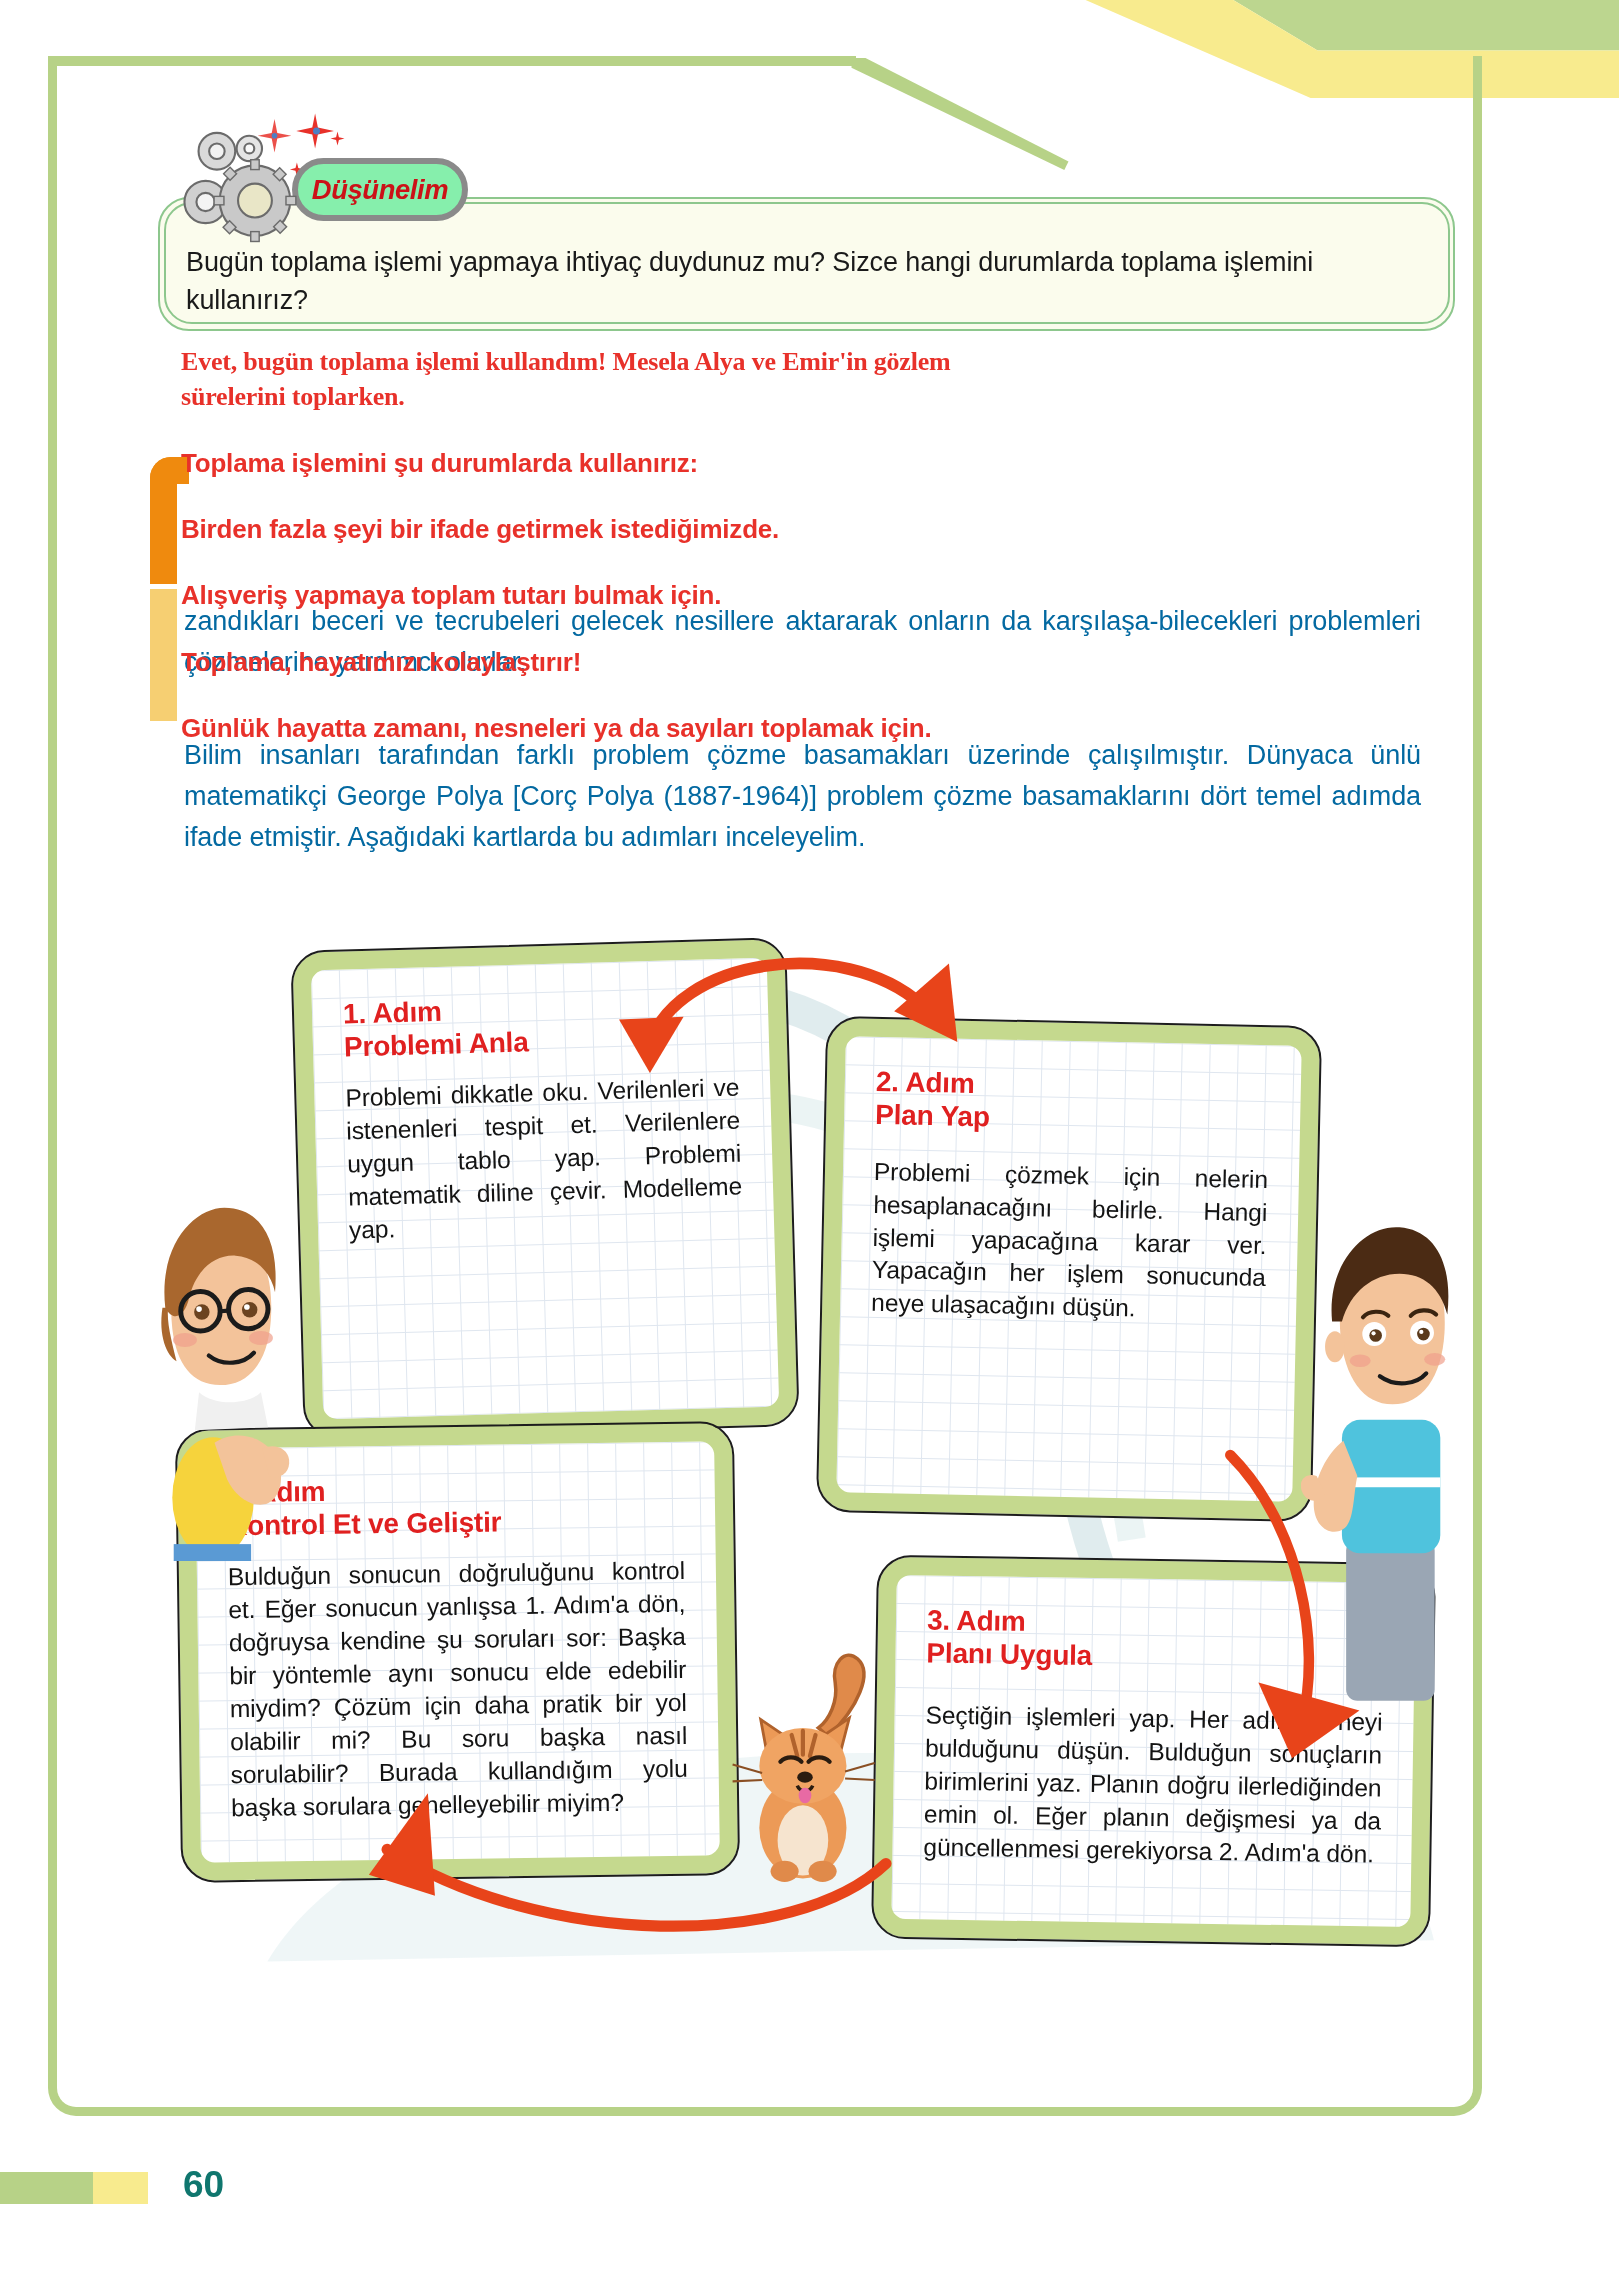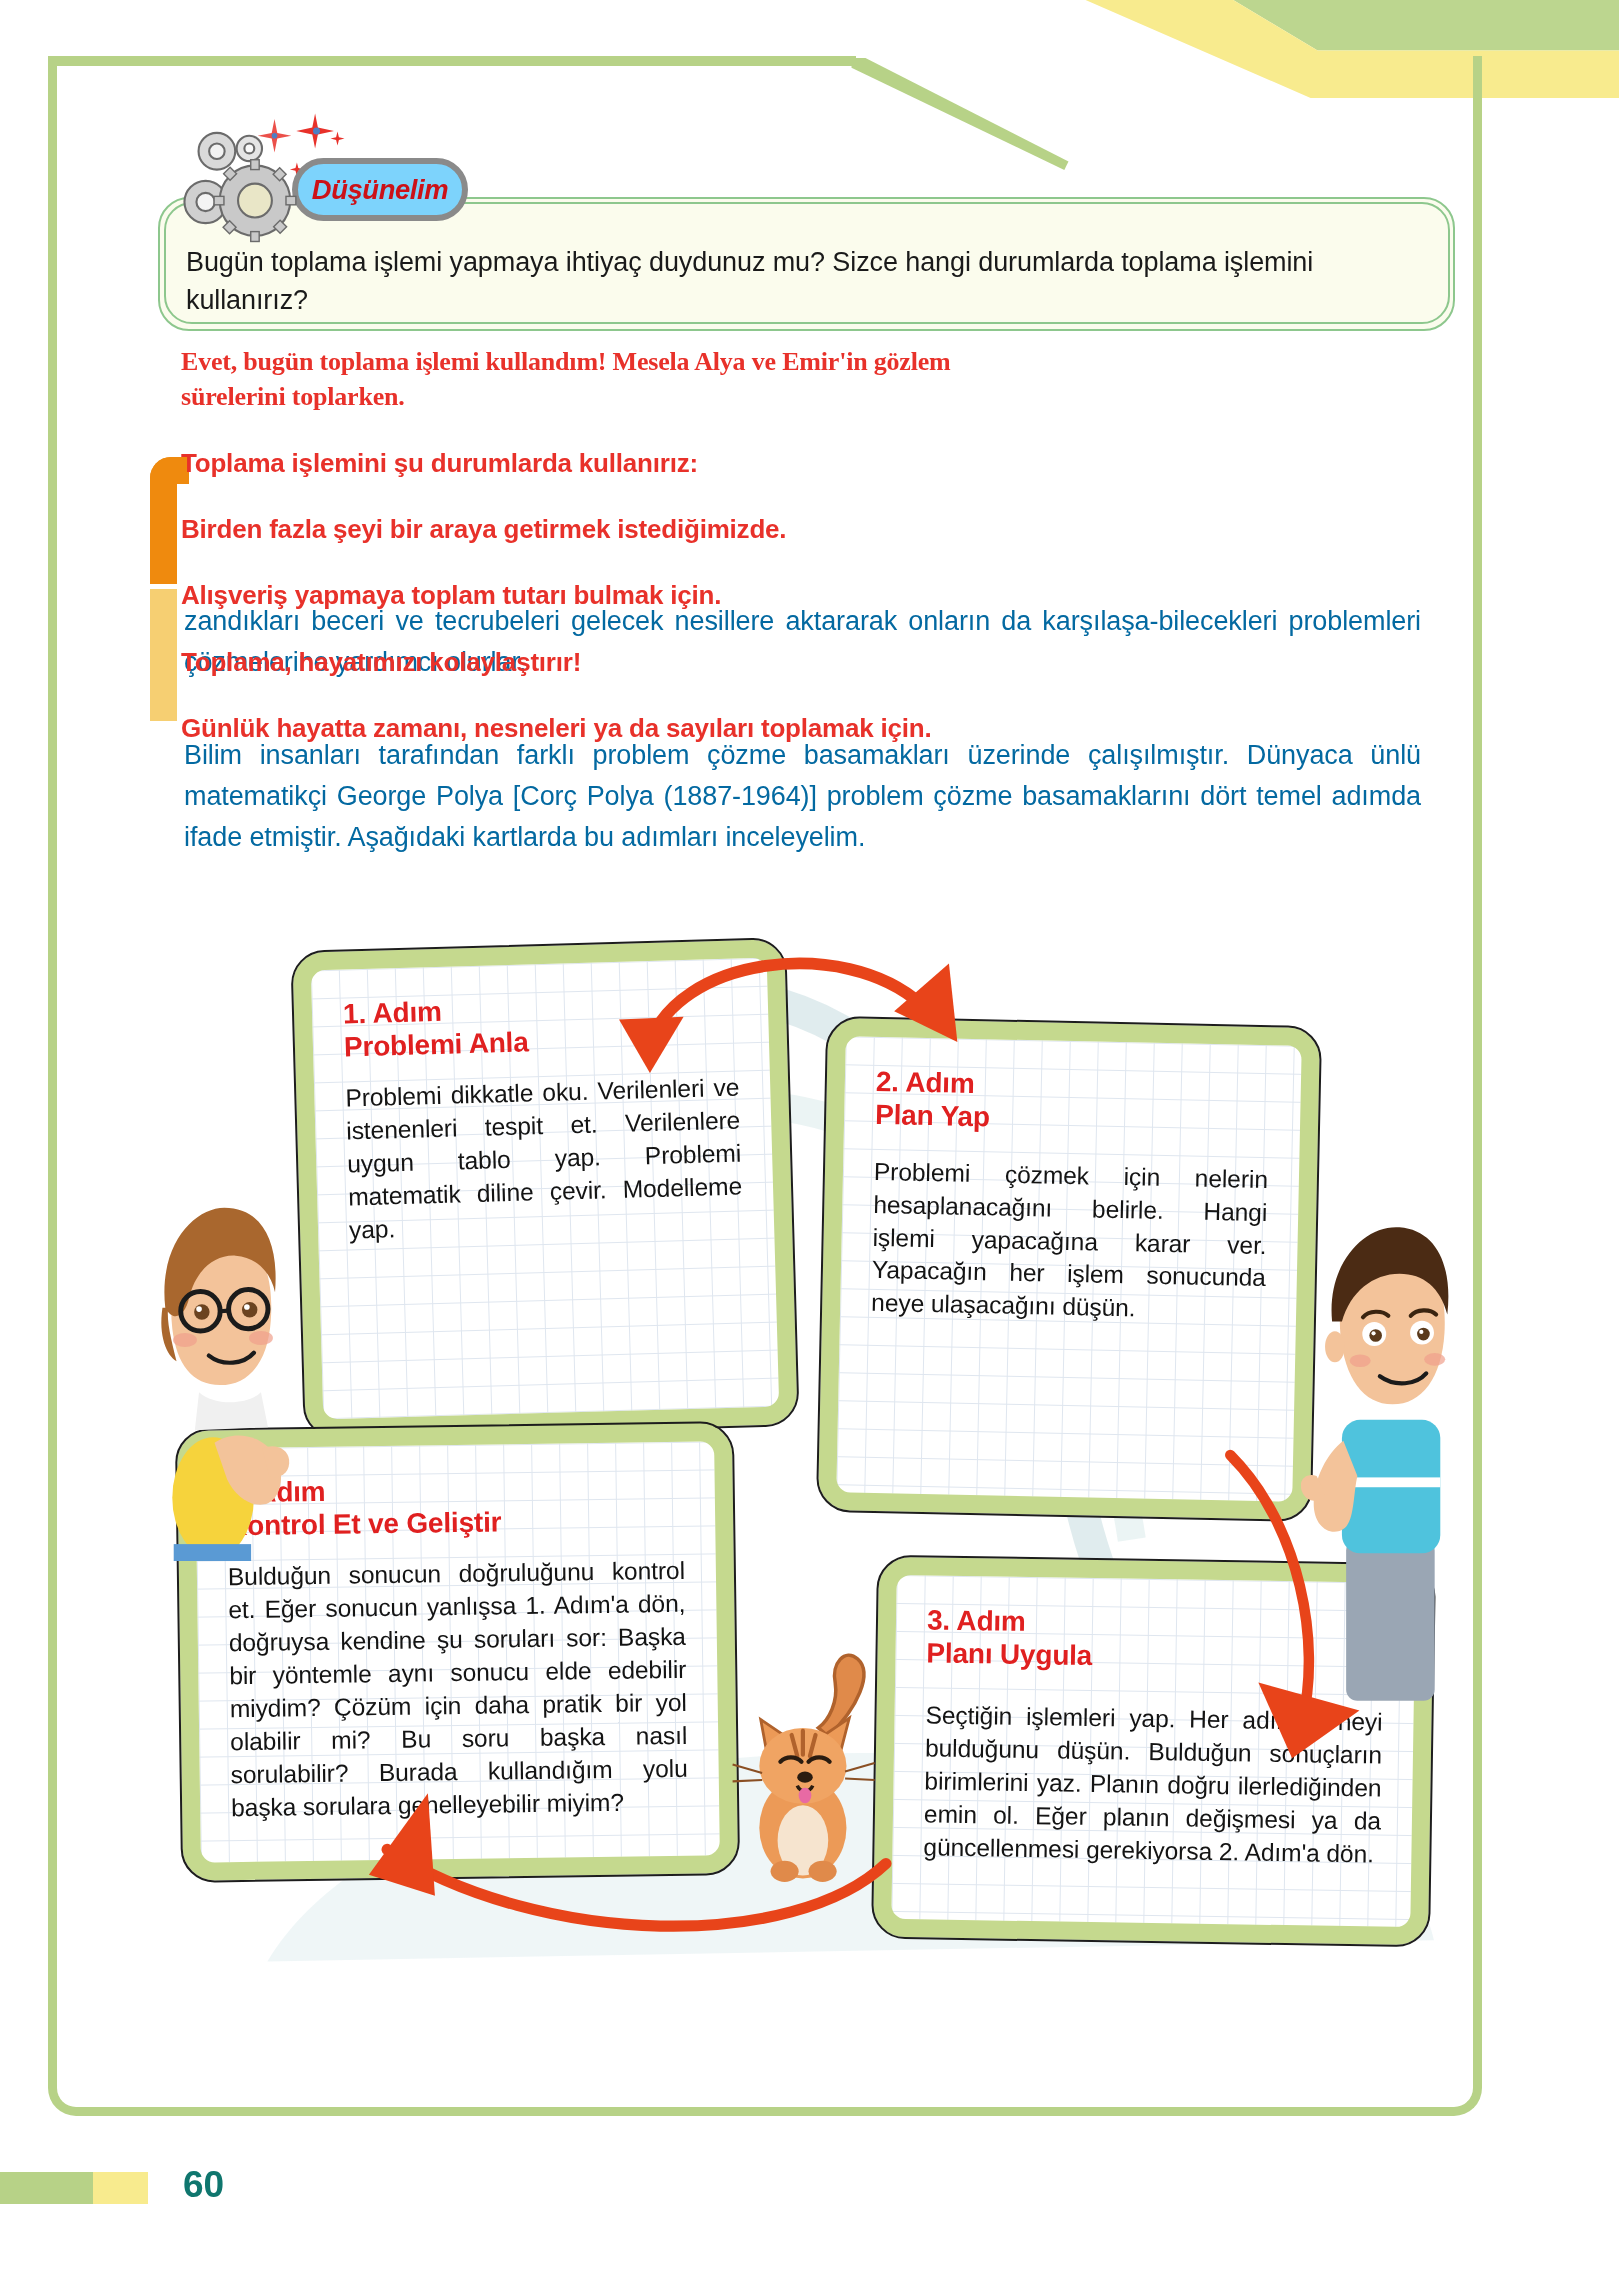--- a/index.html
+++ b/index.html
@@ -14,21 +14,21 @@
   .frame-top-diag{position:absolute;left:851px;top:58px;width:218px;height:112px;}
 
   
   .think-box{position:absolute;left:158px;top:197px;width:1297px;height:134px;
       background:#fbfced;border:2.8px solid #8dc78d;border-radius:31px;box-sizing:border-box;}
   .think-box-inner{position:absolute;left:164px;top:202px;width:1286px;height:122px;
       border:2.1px solid #8dc78d;border-radius:28px;box-sizing:border-box;background:transparent;}
   .think-text{position:absolute;left:186px;top:243px;width:1237px;
       font-size:27px;line-height:1.42;color:#1a1a1a;font-weight:400;letter-spacing:-0.1px;}
 
-  .tab-pill{position:absolute;left:292px;top:158px;width:176px;height:63px;background:#7dd3fc;
+  .tab-pill{position:absolute;left:292px;top:158px;width:176px;height:63px;background:#86efac;
       border:6.3px solid #8a8a8a;border-radius:32px;box-sizing:border-box;z-index:6;
       display:flex;align-items:center;justify-content:center;}
   .tab-pill span{color:#cc1117;font-size:27.4px;font-weight:700;font-style:italic;letter-spacing:-0.4px;}
 
   .gears{position:absolute;left:176px;top:123px;width:141px;height:127px;z-index:7;}
   .sparkles{position:absolute;left:232px;top:112px;width:141px;height:77px;z-index:5;}
 
   
   .red-overlay{position:absolute;left:181px;top:344px;width:1195px;z-index:20;}
   .red-overlay p{margin:0;color:#e8312a;font-size:26px;font-weight:700;line-height:1.36;
@@ -154,21 +154,21 @@
 <div class="bar-orange"></div>
 <div class="bar-yellow"></div>
 
 <div class="para" id="para1">zandıkları beceri ve tecrubeleri gelecek nesillere aktararak onların da karşılaşa-bilecekleri problemleri çözmelerine yardımcı olurlar.</div>
 <div class="para" id="para2">Bilim insanları tarafından farklı problem çözme basamakları üzerinde çalışılmıştır. Dünyaca ünlü matematikçi George Polya [Corç Polya (1887-1964)]  problem çözme basamaklarını dört temel adımda ifade etmiştir. Aşağıdaki kartlarda bu adımları inceleyelim.</div>
 
 <div class="red-overlay">
   <p>Evet, bugün toplama işlemi kullandım! Mesela Alya ve Emir'in gözlem
 sürelerini toplarken.</p>
   <p class="rl">Toplama işlemini şu durumlarda kullanırız:</p>
-  <p class="rl">Birden fazla şeyi bir araya getirmek istediğimizde.</p>
+  <p class="rl">Birden fazla şeyi bir ifade getirmek istediğimizde.</p>
   <p class="rl">Alışveriş yapmaya toplam tutarı bulmak için.</p>
   <p class="rl">Toplama, hayatımızı kolaylaştırır!</p>
   <p class="rl">Günlük hayatta zamanı, nesneleri ya da sayıları toplamak için.</p>
 </div>
 
 <div class="diagram">
 
   <svg class="swirl" viewBox="0 0 1820 1700" preserveAspectRatio="none">
     <path d="M300 900 C230 520 430 120 740 120 C1060 120 1230 430 1280 760 C1330 1090 1500 1280 1720 1250" fill="none" stroke="#d5e6e8" stroke-width="46" opacity=".75"></path>
     <path d="M240 1140 C160 760 380 300 760 280 C1120 262 1320 560 1370 900" fill="none" stroke="#e3eff0" stroke-width="40" opacity=".7"></path>

